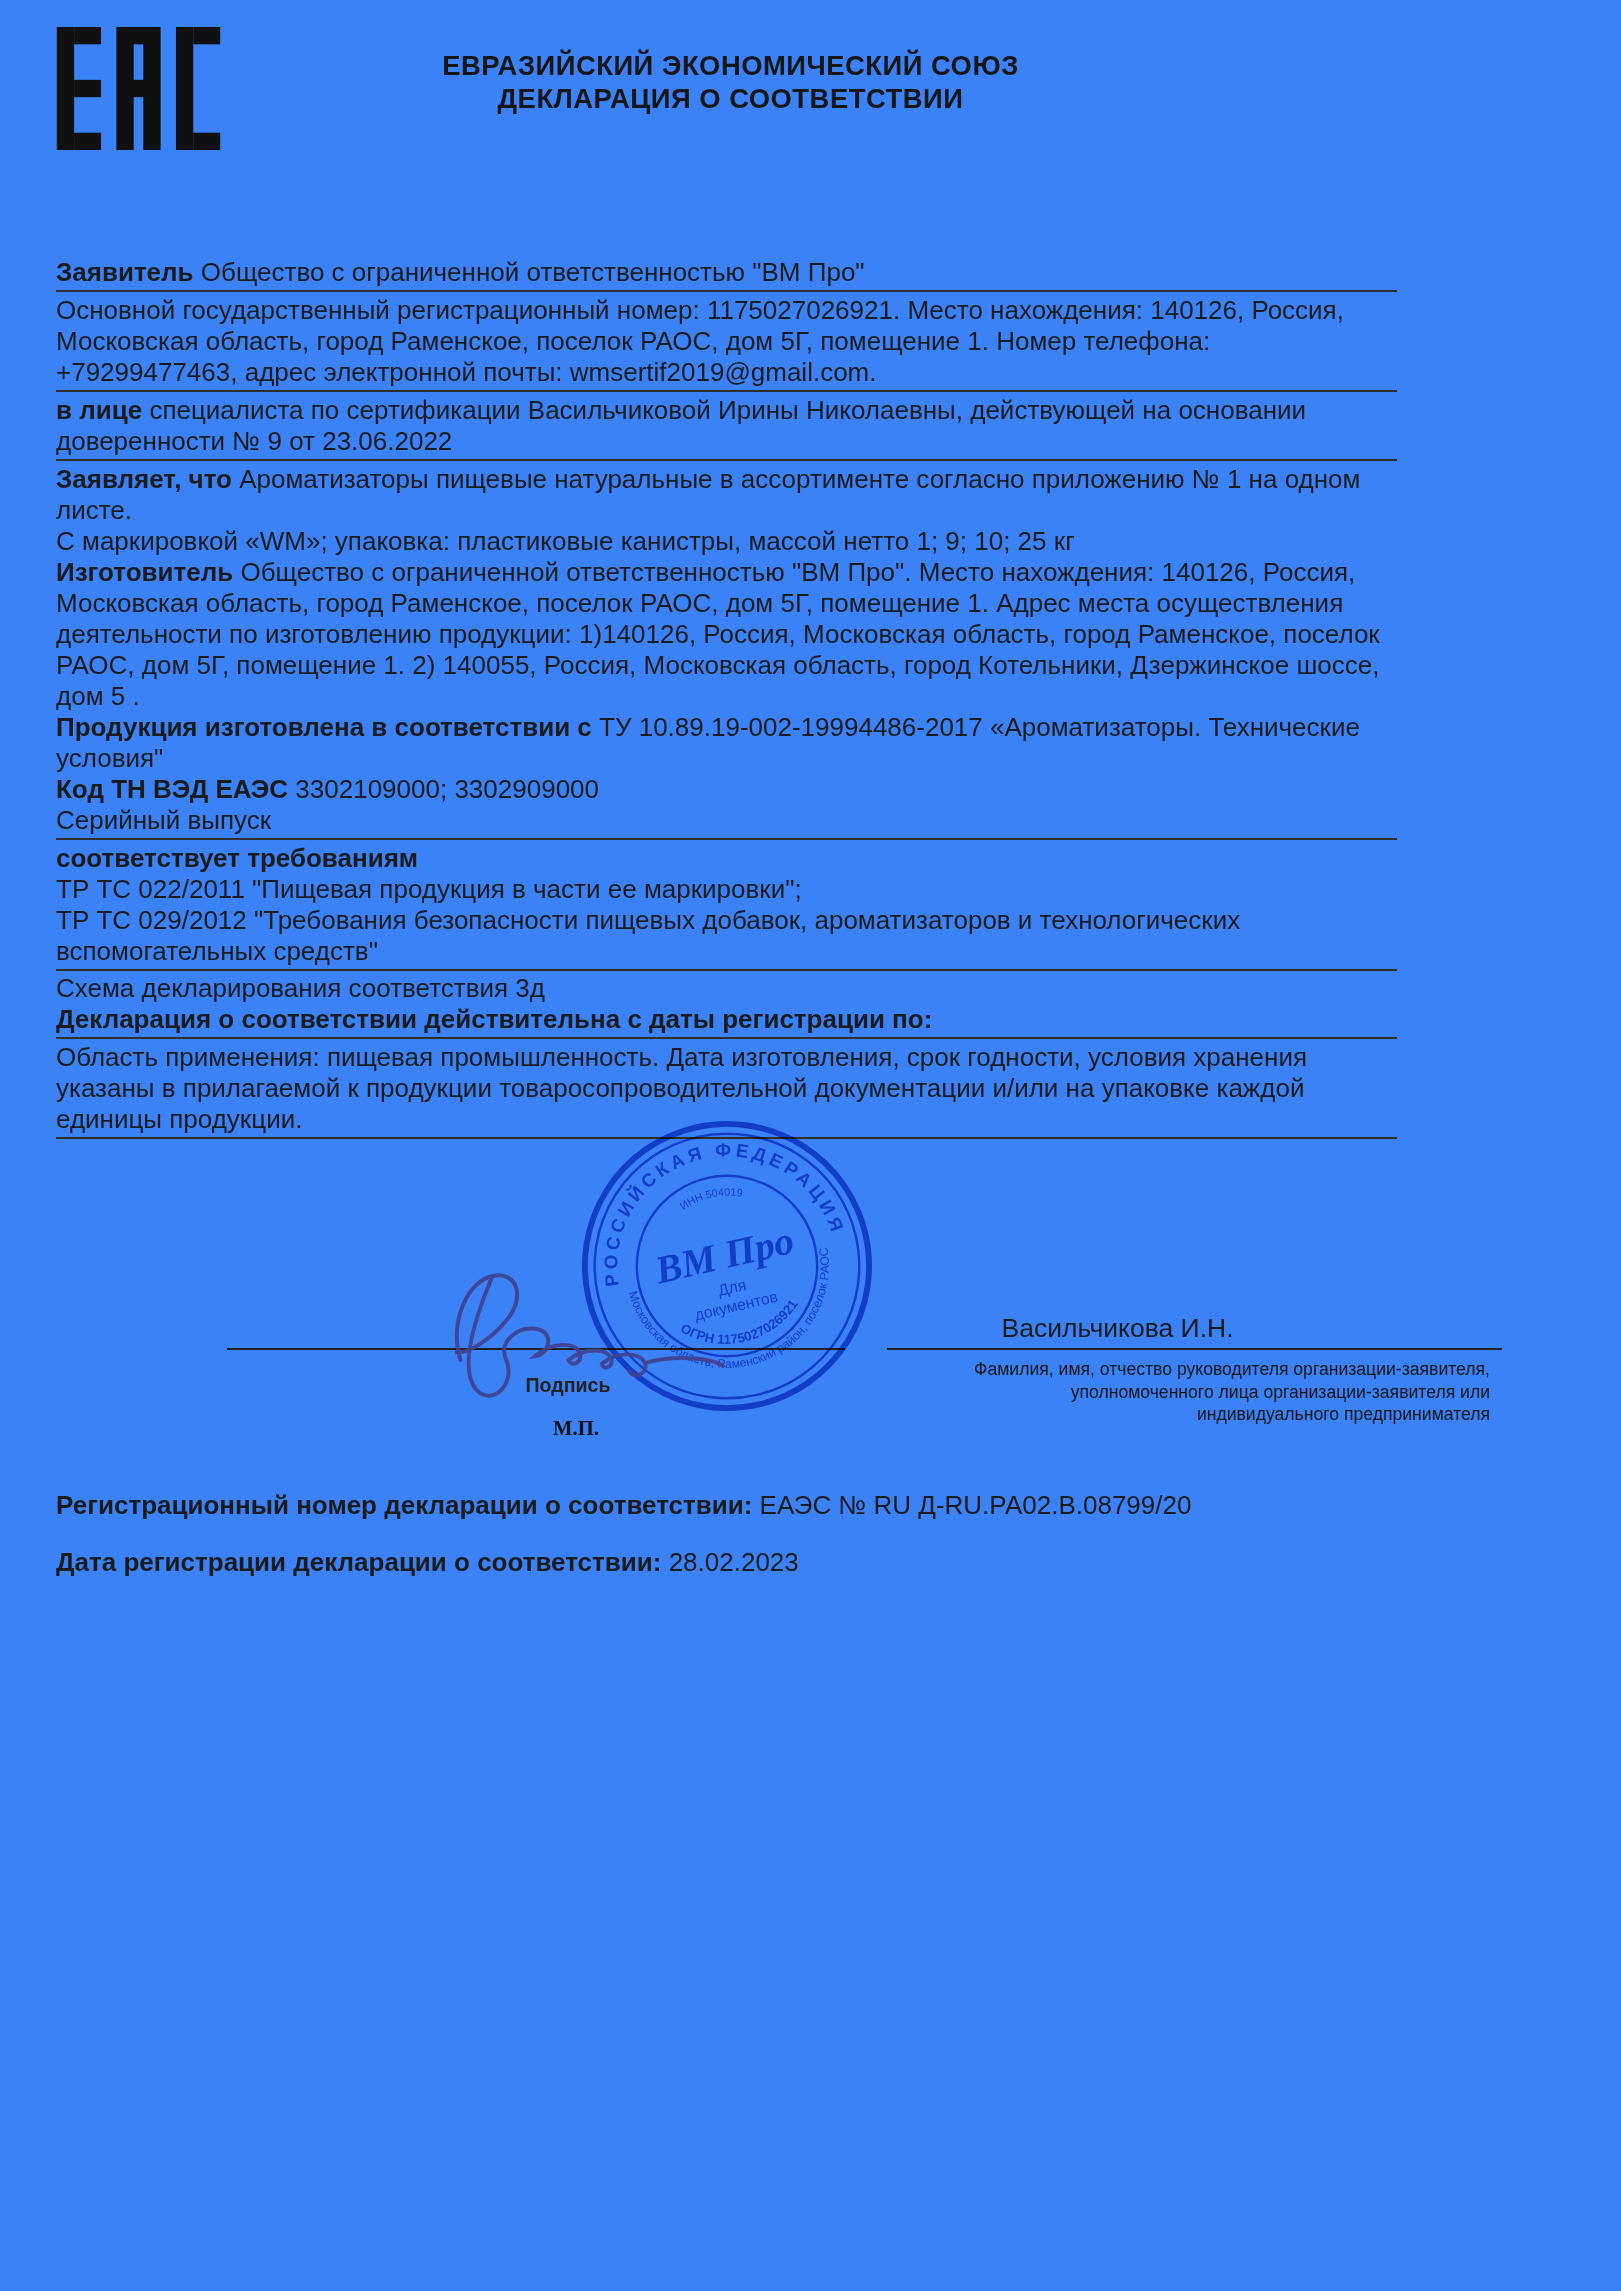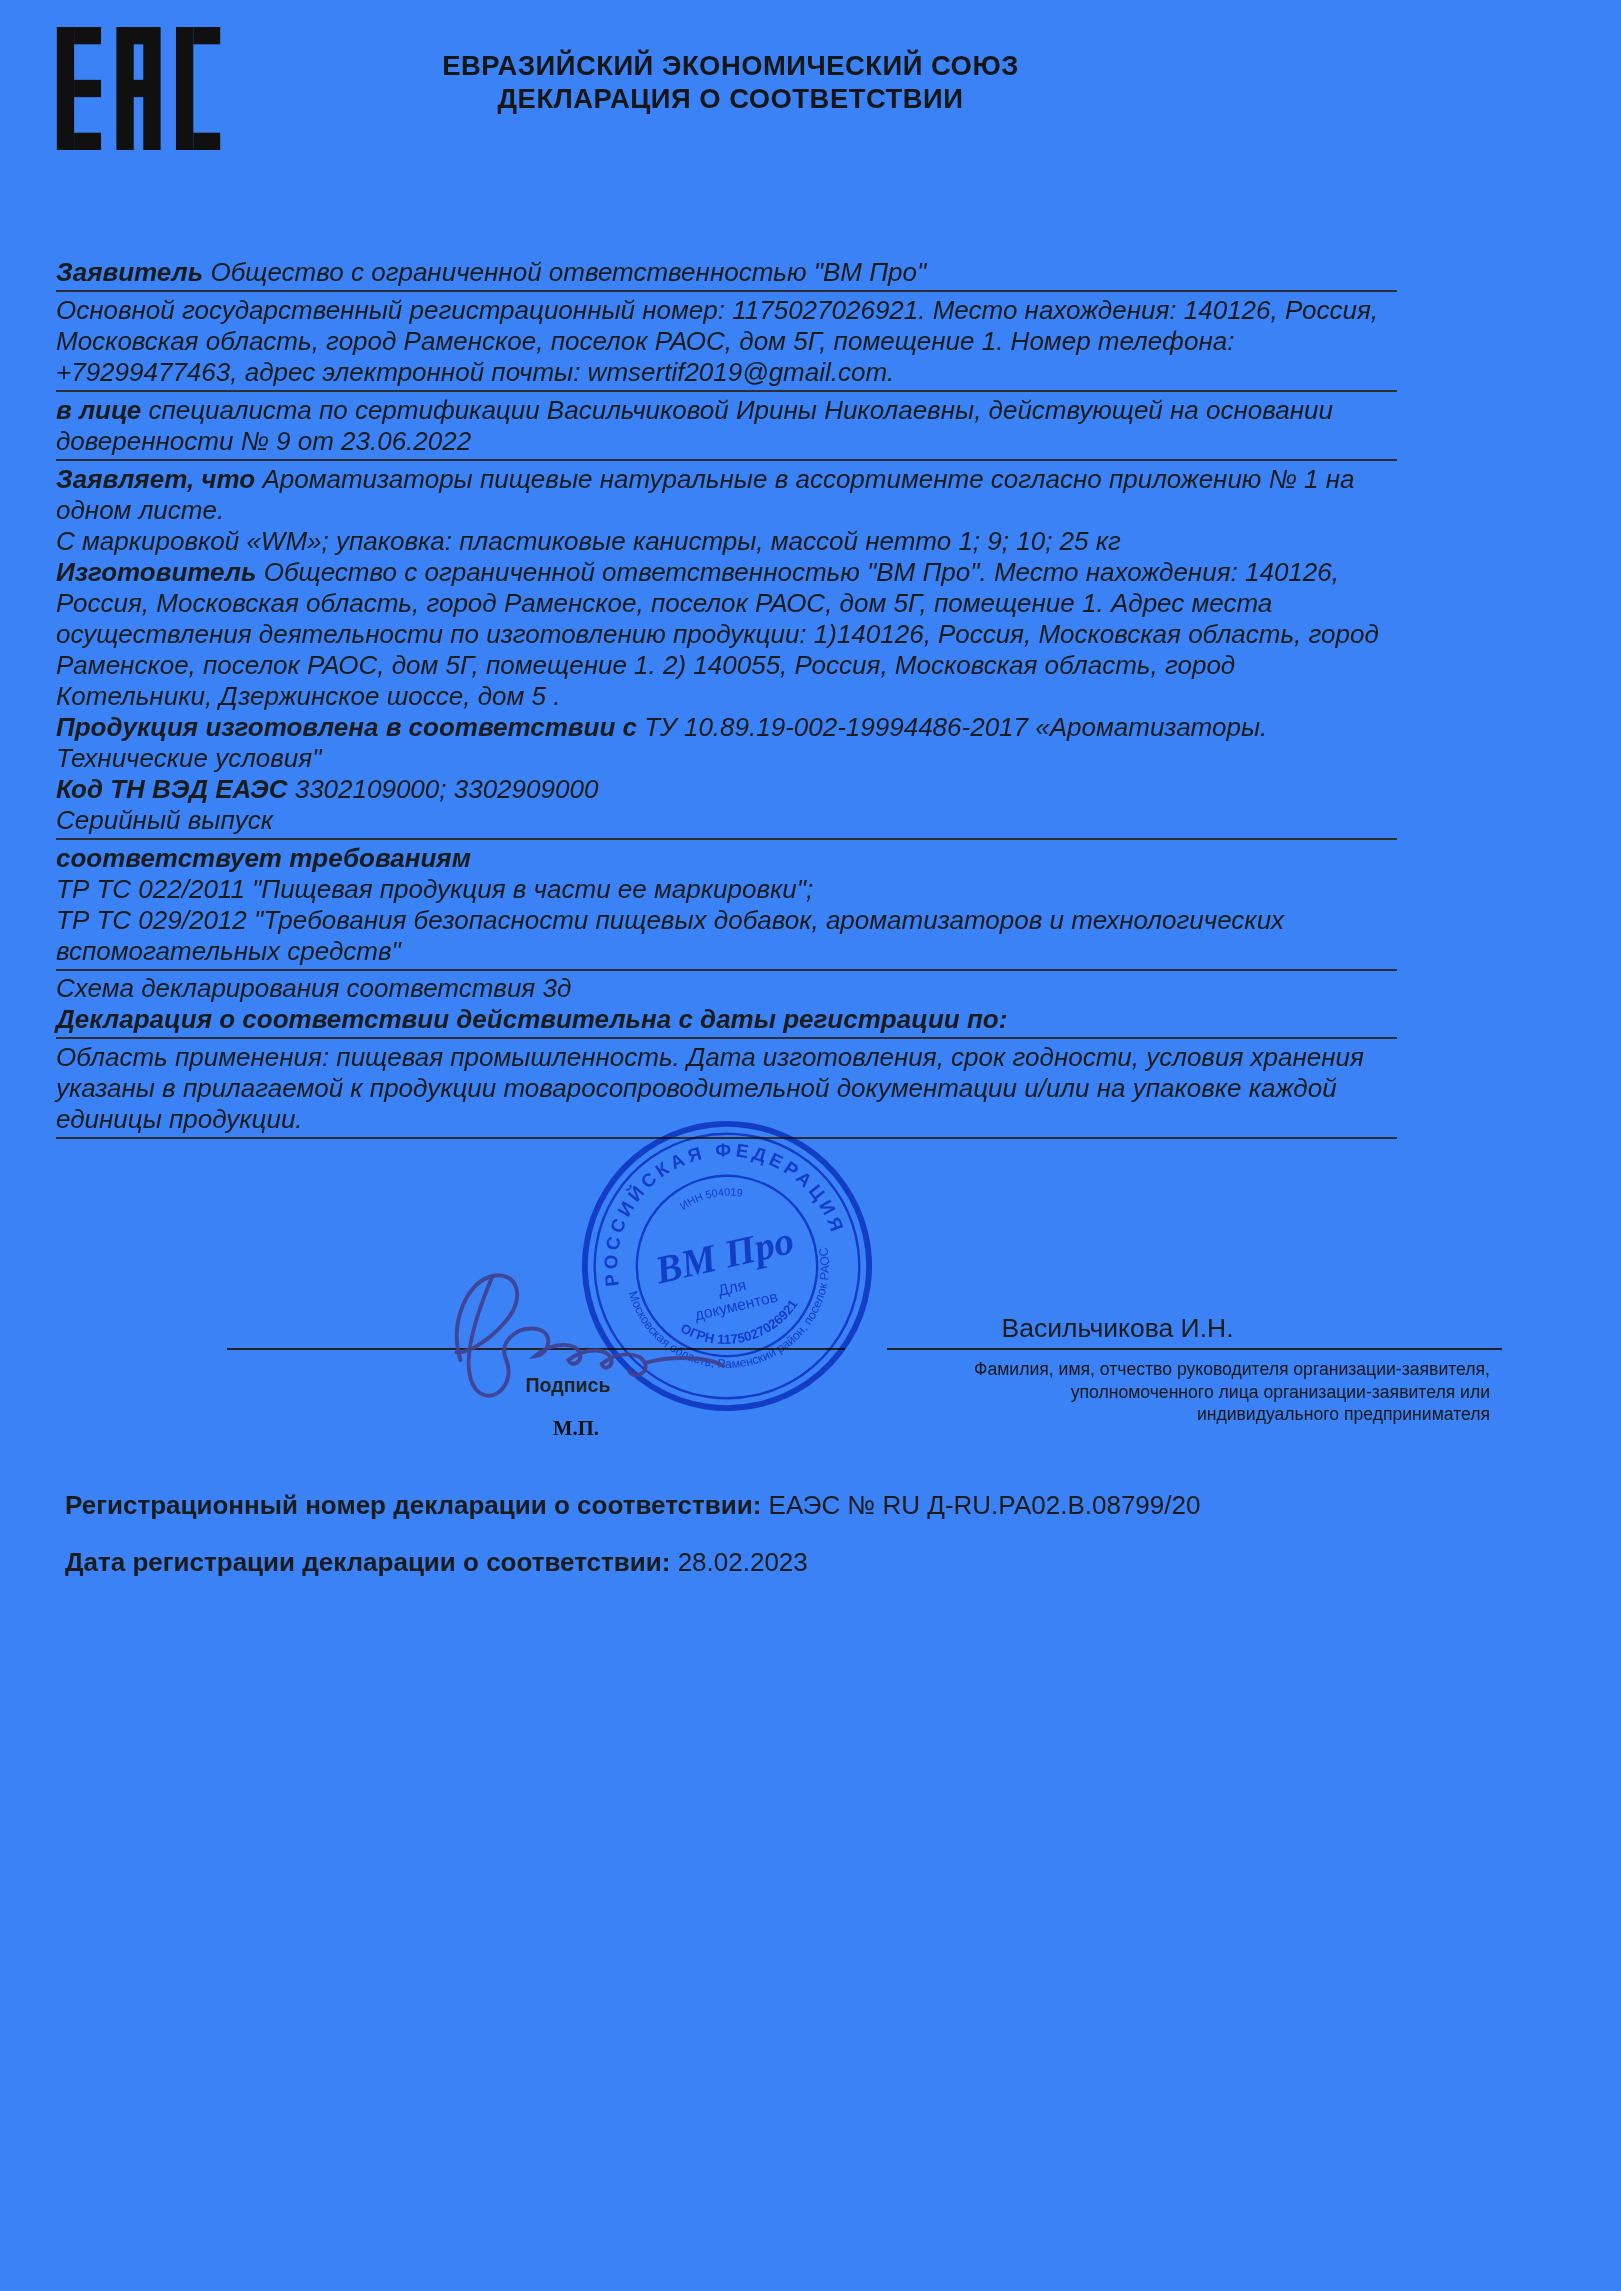--- a/index.html
+++ b/index.html
@@ -16,21 +16,21 @@
   
   .eac-logo{position:absolute;left:56px;top:26.5px;width:165px;height:123px;}
   .doc-title{
     position:absolute;left:221px;top:49px;width:1019px;
     text-align:center;font-weight:bold;font-size:27.4px;line-height:33px;
     letter-spacing:0.5px;color:#161616;
   }
   
   .doc-body{
     position:absolute;left:56px;top:257px;width:1341px;
-    font-size:26px;line-height:31px;color:#1b1b1b;font-style:italic;
+    font-size:26px;line-height:31px;color:#1b1b1b;
   }
   .para{margin:0;}
   .para.u{border-bottom:2px solid #2e2e2e;padding-bottom:2px;margin-bottom:2.9px;}
   .para b{font-weight:bold;}
   
   .sig-line{position:absolute;height:2px;background:#222;top:1348px;}
   .sig-line.left{left:227px;width:618px;z-index:1;}
   .sig-line.right{left:887px;width:615px;z-index:1;}
   .sig-caption{
     position:absolute;left:524px;top:1374px;width:88px;
@@ -52,21 +52,21 @@
   .signature-svg{position:absolute;left:431px;top:1262px;width:363px;height:157px;z-index:3;}
   .stamp-svg{
     position:absolute;left:580px;top:1119px;width:294px;height:294px;
     z-index:2;opacity:0.85;transform:rotate(-13deg);
     mix-blend-mode:multiply;
   }
   
   .reg-line{position:absolute;left:56px;font-size:26px;color:#1b1b1b;}
   .reg-line.number{top:1490px;}
   .reg-line.date{top:1547px;}
-  .reg-line b{font-weight:bold;margin-left:9px;}
+  .reg-line b{font-weight:bold;}
 </style>
 </head>
 <body>
 
 <div class="page">
 
   <svg class="eac-logo" viewBox="0 0 170 128" aria-hidden="true">
     <g fill="#101010">
       <rect x="0" y="0" width="18" height="128"></rect>
       <rect x="18" y="0" width="28" height="18"></rect>

